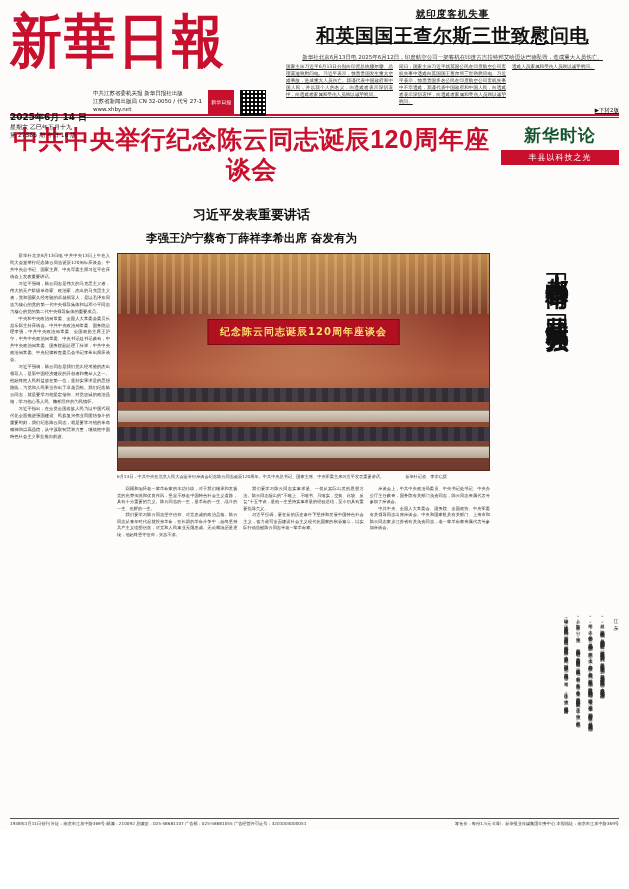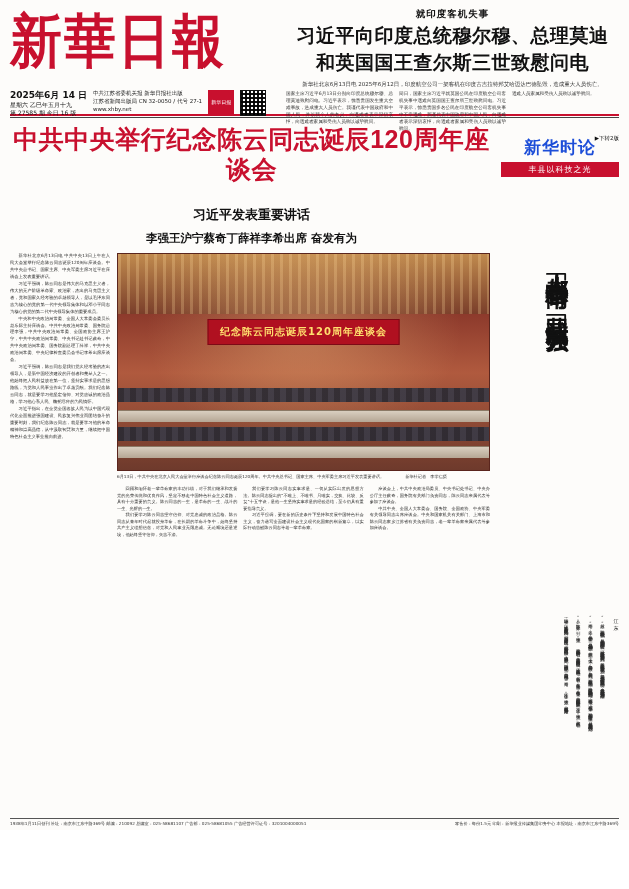--- a/index.html
+++ b/index.html
@@ -53,20 +53,21 @@
     font-size: 5.5px;
     color: #222;
     line-height: 1.5;
   }
   .logo-date {
     font-size: 9px;
     font-weight: bold;
     color: #111;
     white-space: nowrap;
     line-height: 1.25;
+    margin-top: 22px;
   }
   .logo-date small { font-size: 6px; font-weight: normal; display:block; }
   .meta-col { line-height: 1.45; }
   .qr {
     width: 26px; height: 26px;
     background:
       repeating-linear-gradient(0deg,#111 0 2px,#fff 2px 4px),
       repeating-linear-gradient(90deg,#111 0 2px,#fff 2px 4px);
     background-blend-mode: multiply;
     border: 1px solid #111;
@@ -77,20 +78,21 @@
     color: #fff;
     font-size: 5px;
     display: flex; align-items: center; justify-content: center;
     text-align: center;
     line-height: 1.1;
   }
 
   .head-right {
     flex: 1;
     padding-top: 2px;
+    text-decoration: underline;
   }
   .kicker {
     text-align: center;
     font-size: 9.5px;
     font-weight: bold;
     color: #111;
     letter-spacing: 1px;
   }
   .head-h1 {
     font-family: "DejaVu Serif", serif;
@@ -160,23 +162,22 @@
   }
   .lead-badge {
     width: 118px;
     flex: 0 0 118px;
     text-align: center;
   }
   .badge-top {
     font-family: "DejaVu Serif", serif;
     font-size: 17px;
     font-weight: bold;
-    color: #1d4ed8;
-    letter-spacing: 1px;
-    margin-top: 12px;
+    color: #14532d;
+    letter-spacing: 1px;
   }
   .badge-bot {
     margin-top: 3px;
     background: #c8102e;
     color: #fff;
     font-size: 8px;
     padding: 2px 0;
     letter-spacing: 1px;
   }
 
@@ -382,21 +383,20 @@
           <div>江苏省新闻出版局   CN 32-0050 / 代号 27-1</div>
           <div>www.xhby.net</div>
         </div>
         <div class="redsq">新华日报</div>
         <div class="qr"></div>
       </div>
     </div>
 
     <div class="head-right">
       <div class="kicker">就印度客机失事</div>
-      <div class="head-h1">习近平向印度总统穆尔穆、总理莫迪</div>
       <div class="head-h1">和英国国王查尔斯三世致慰问电</div>
       <div class="head-date-line">新华社北京6月13日电  2025年6月12日，印度航空公司一架客机在印度古吉拉特邦艾哈迈达巴德坠毁，造成重大人员伤亡。</div>
       <div class="head-cols">
         <div>国家主席习近平6月13日分别向印度总统穆尔穆、总理莫迪致慰问电。习近平表示，惊悉贵国发生重大空难事故，造成重大人员伤亡。我谨代表中国政府和中国人民，并以我个人的名义，向遇难者表示深切哀悼，向遇难者家属和受伤人员致以诚挚慰问。</div>
         <div>同日，国家主席习近平就英国公民在印度航空公司客机失事中遇难向英国国王查尔斯三世致慰问电。习近平表示，惊悉贵国多名公民在印度航空公司客机失事中不幸遇难，我谨代表中国政府和中国人民，向遇难者表示深切哀悼，向遇难者家属和受伤人员致以诚挚慰问。</div>
         <div>遇难人员家属和受伤人员致以诚挚慰问。</div>
       </div>
       <div class="more-link">▶下转2版</div>
     </div>
   </div>

